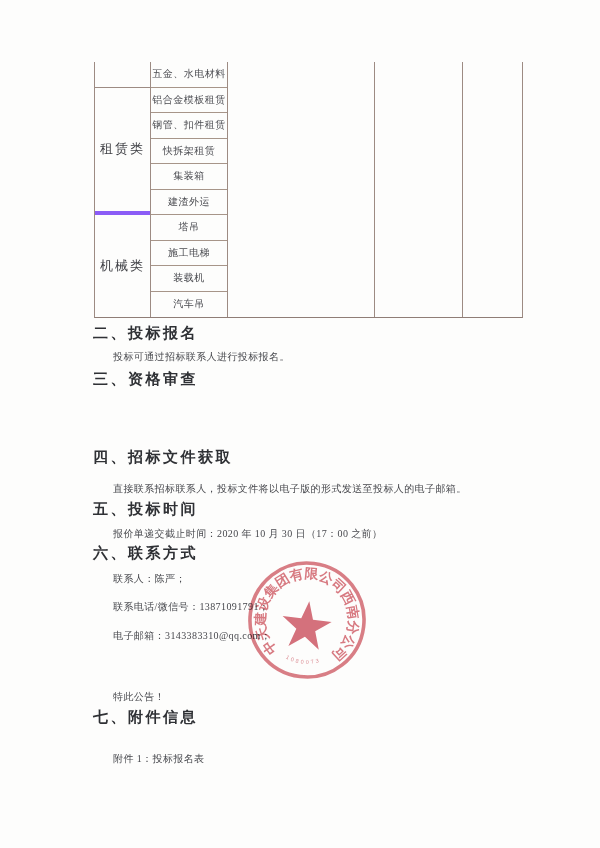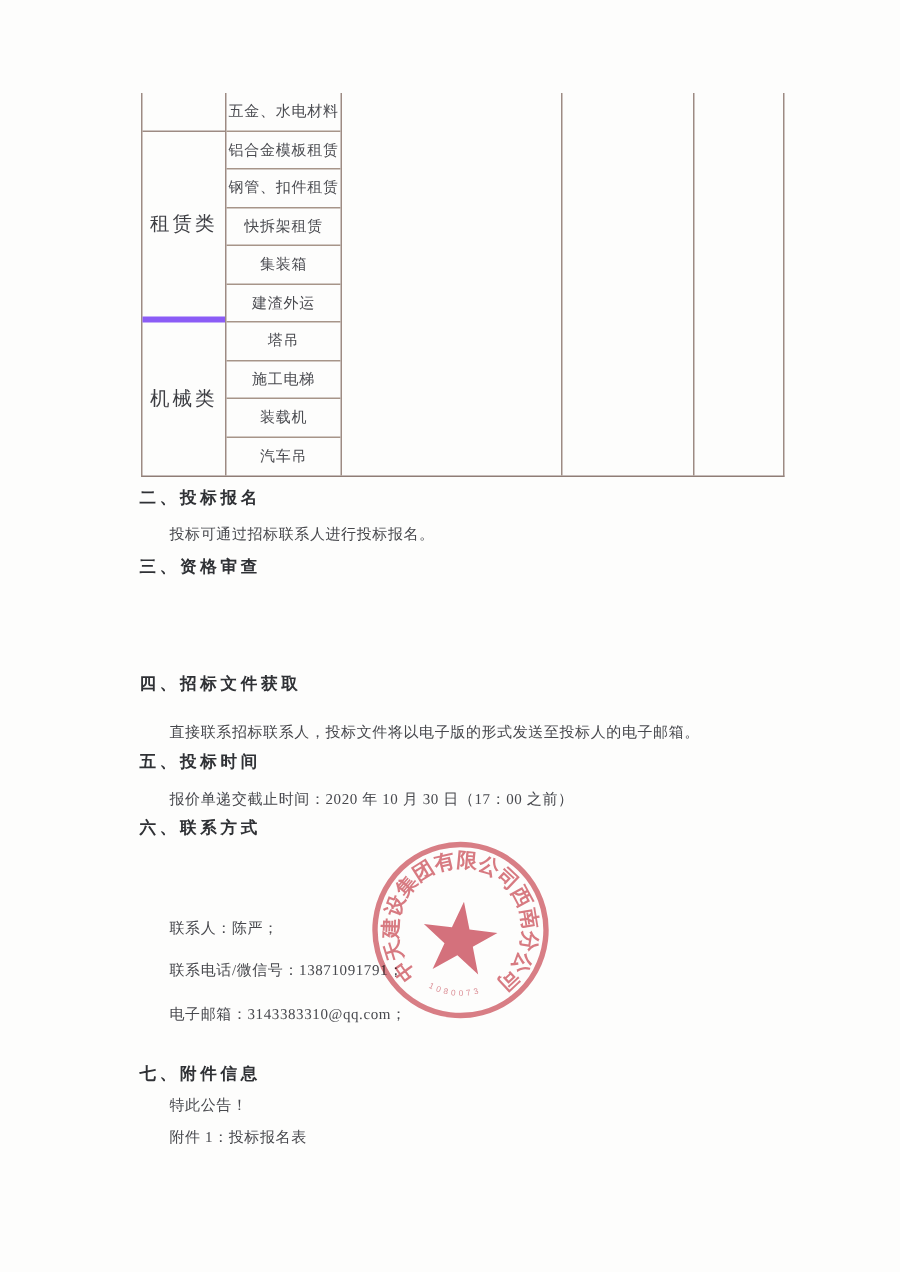--- a/index.html
+++ b/index.html
@@ -54,38 +54,38 @@
     color: #4a4b50;
     border-bottom: 1px solid #a times;
     border-bottom: 1px solid #a79589;
   }
   .item-cell:last-child { border-bottom: none; }
 
   
   .h2 {
     position: absolute;
     left: 93px;
-    font-size: 11px;
+    font-size: 15px;
     font-weight: bold;
     letter-spacing: 2.5px;
     color: #2f3135;
     white-space: nowrap;
   }
   .para {
     position: absolute;
     left: 93px;
     width: 418px;
     font-size: 10px;
     line-height: 21.5px;
     letter-spacing: 0.4px;
     color: #47484d;
   }
   .para.ind { text-indent: 2em; }
   .para.just { text-align: justify; }
-  .contact { white-space: nowrap; margin-top: 41px; }
+  .contact { white-space: nowrap; }
 
   
   .stamp {
     position: absolute;
     left: 241px;
     top: 554px;
     width: 132px;
     height: 132px;
     opacity: 0.78;
     mix-blend-mode: multiply;

